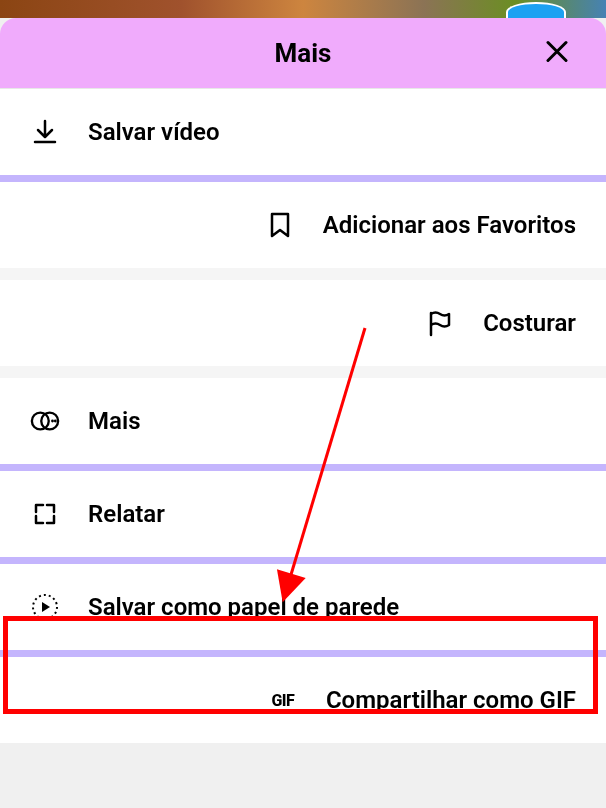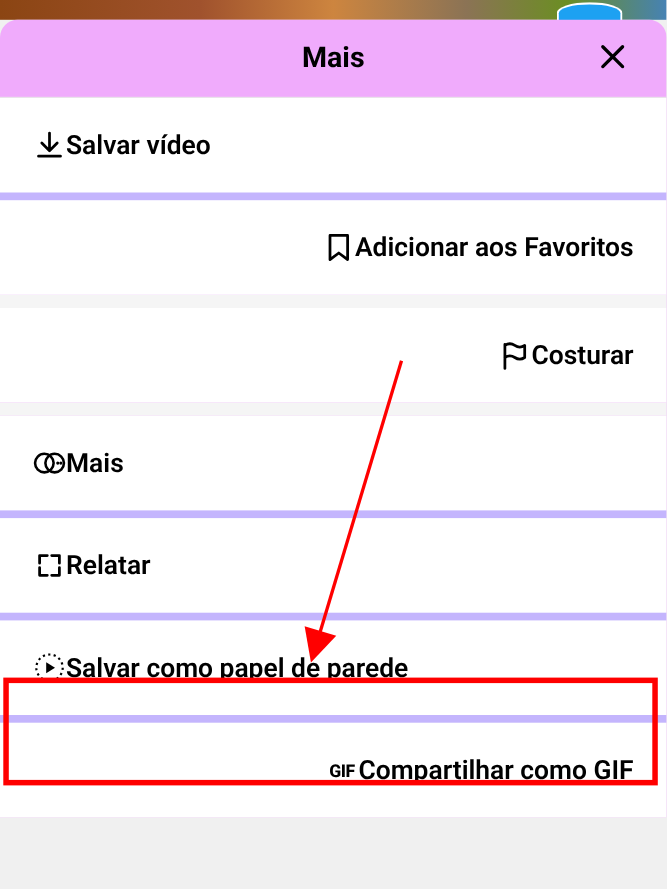--- a/index.html
+++ b/index.html
@@ -78,20 +78,21 @@
     .section-divider {
       height: 12px;
       background: #f5f5f5;
     }
     .menu-icon {
       width: 30px;
       height: 30px;
       display: flex;
       align-items: center;
       justify-content: center;
+      margin-right: 28px;
       flex-shrink: 0;
     }
     .menu-label {
       font-size: 24px;
       font-weight: 600;
       color: #000;
     }
     .gif-text {
       font-size: 16px;
       font-weight: 800;

